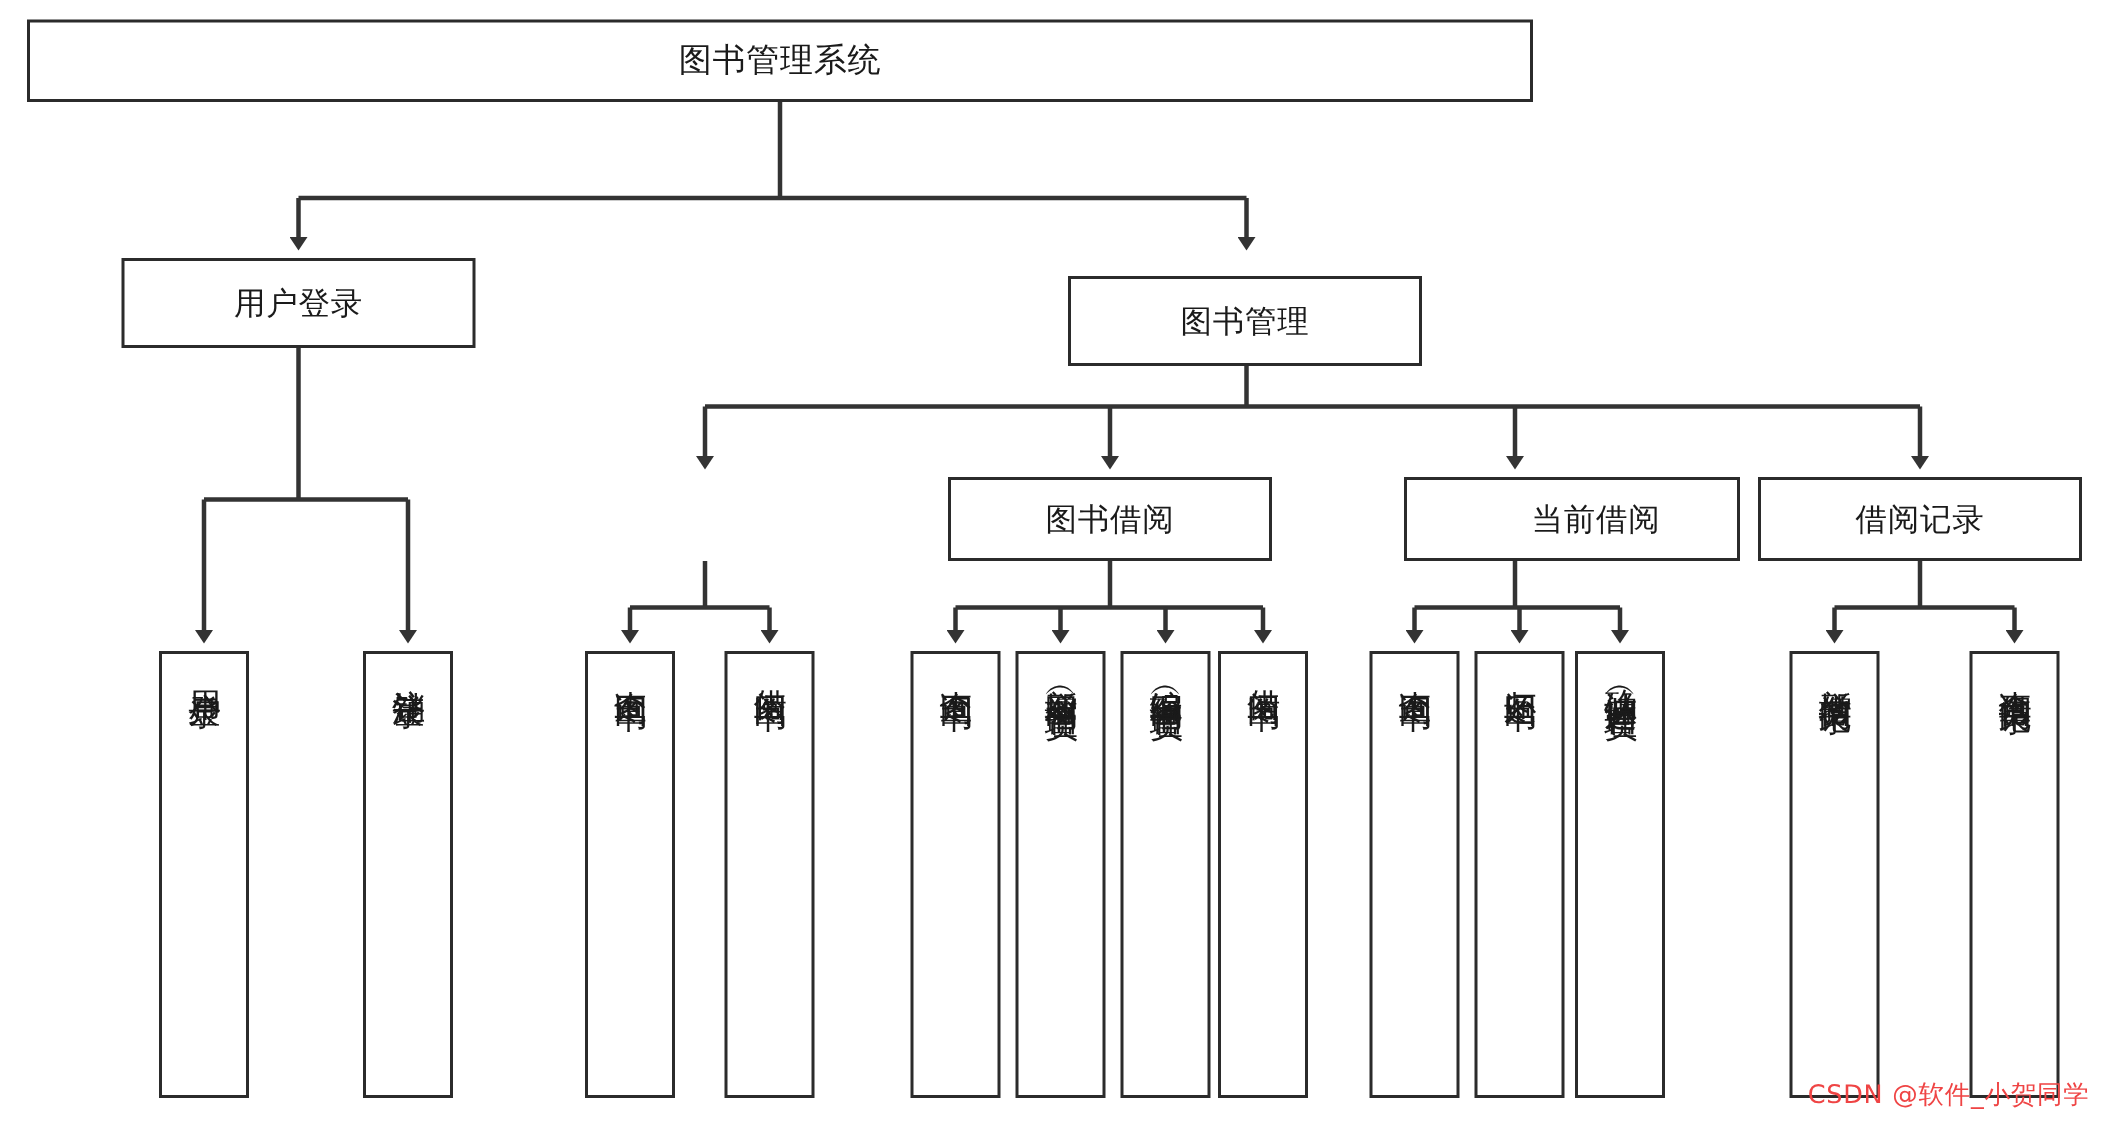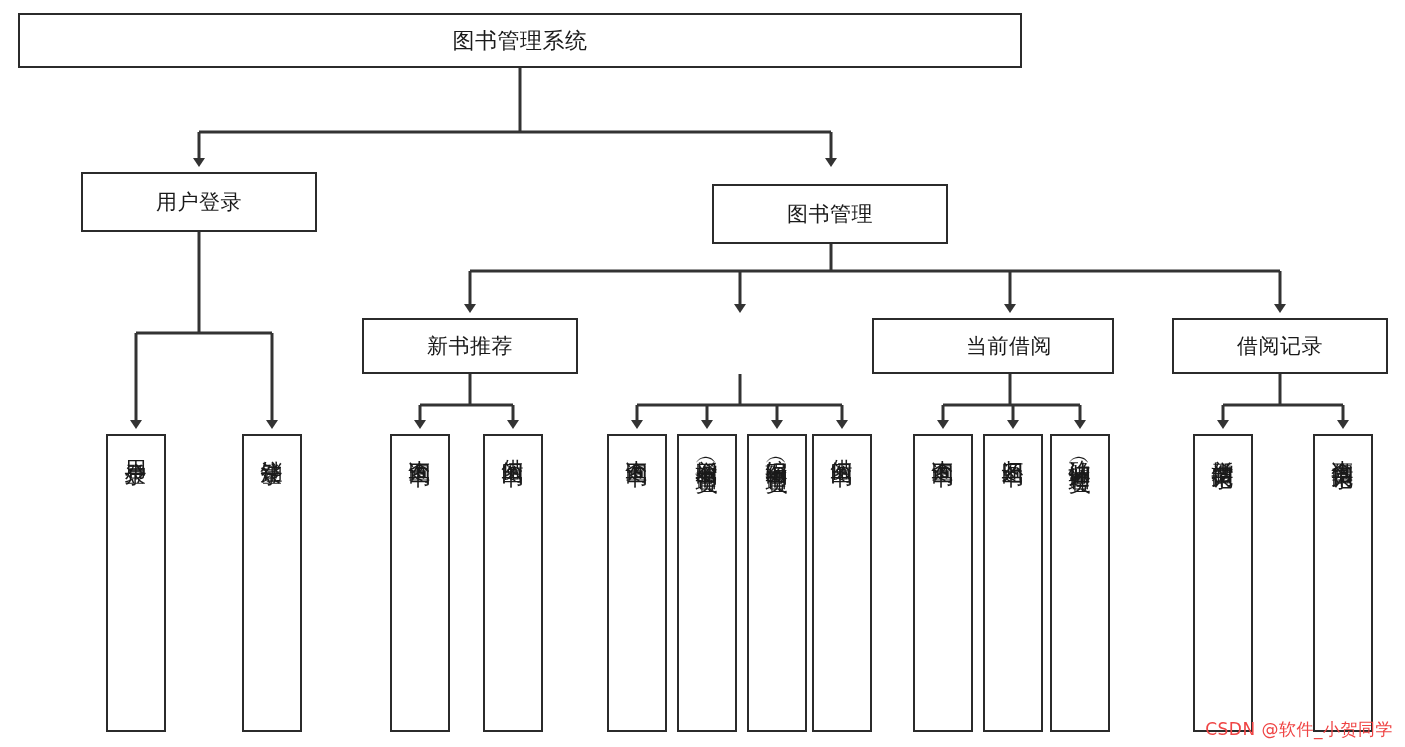--- a/index.html
+++ b/index.html
@@ -134,24 +134,24 @@
     <span class="label">图书管理系统</span>
   </div>
 
   <div class="node horiz" style="left:81px; top:172px; width:236px; height:60px;">
     <span class="label">用户登录</span>
   </div>
   <div class="node horiz" style="left:712px; top:184px; width:236px; height:60px;">
     <span class="label">图书管理</span>
   </div>
 
-  <div class="node horiz" style="left:362px; top:318px; width:216px; height:56px;">
-    <span class="label">新书推荐</span>
-  </div>
-  <div class="node horiz" style="left:872px; top:318px; width:242px; height:56px;padding-left:32px;">
+  <div class="node horiz" style="left:632px; top:318px; width:216px; height:56px;">
+    <span class="label">图书借阅</span>
+  </div>
+  <div class="node horiz" style="left:936px; top:318px; width:224px; height:56px;padding-left:32px;">
     <span class="label">当前借阅</span>
   </div>
   <div class="node horiz" style="left:1172px; top:318px; width:216px; height:56px;">
     <span class="label">借阅记录</span>
   </div>
 
   <div class="node vert" style="left:106px; top:434px; width:60px; height:298px;">
     <span class="label">用户登录</span>
   </div>
   <div class="node vert" style="left:242px; top:434px; width:60px; height:298px;">

